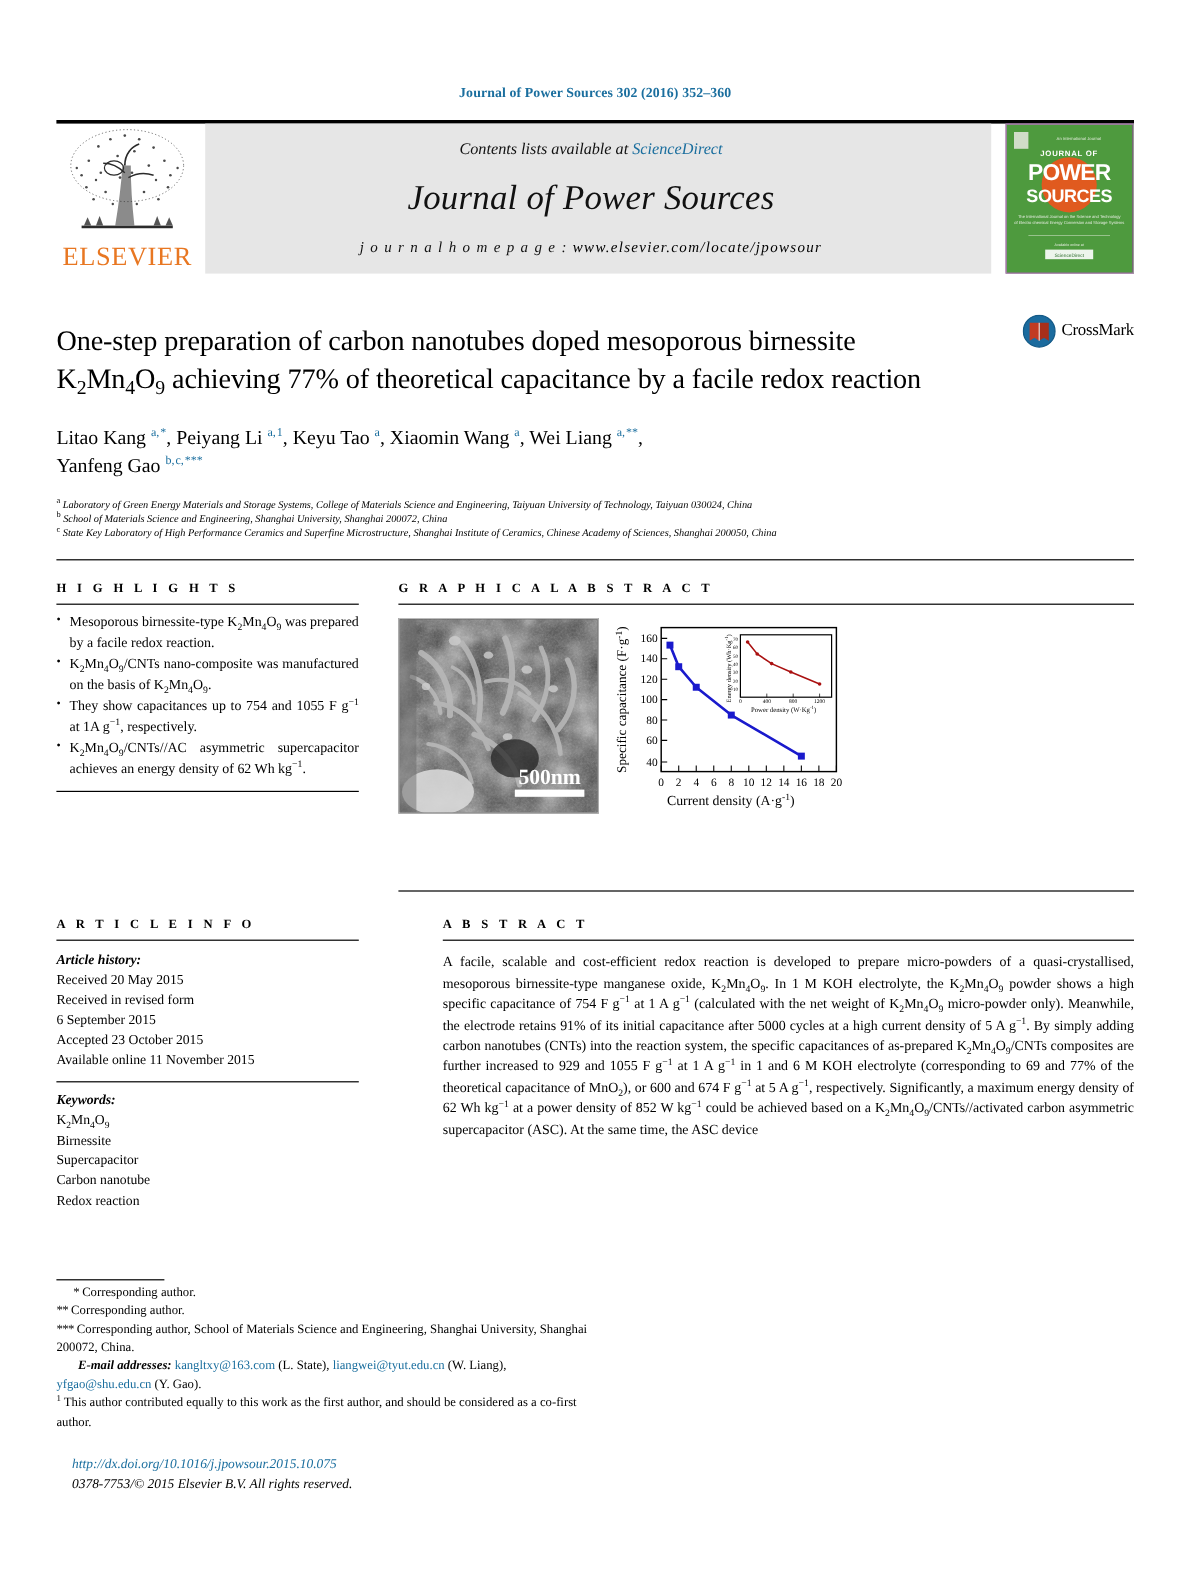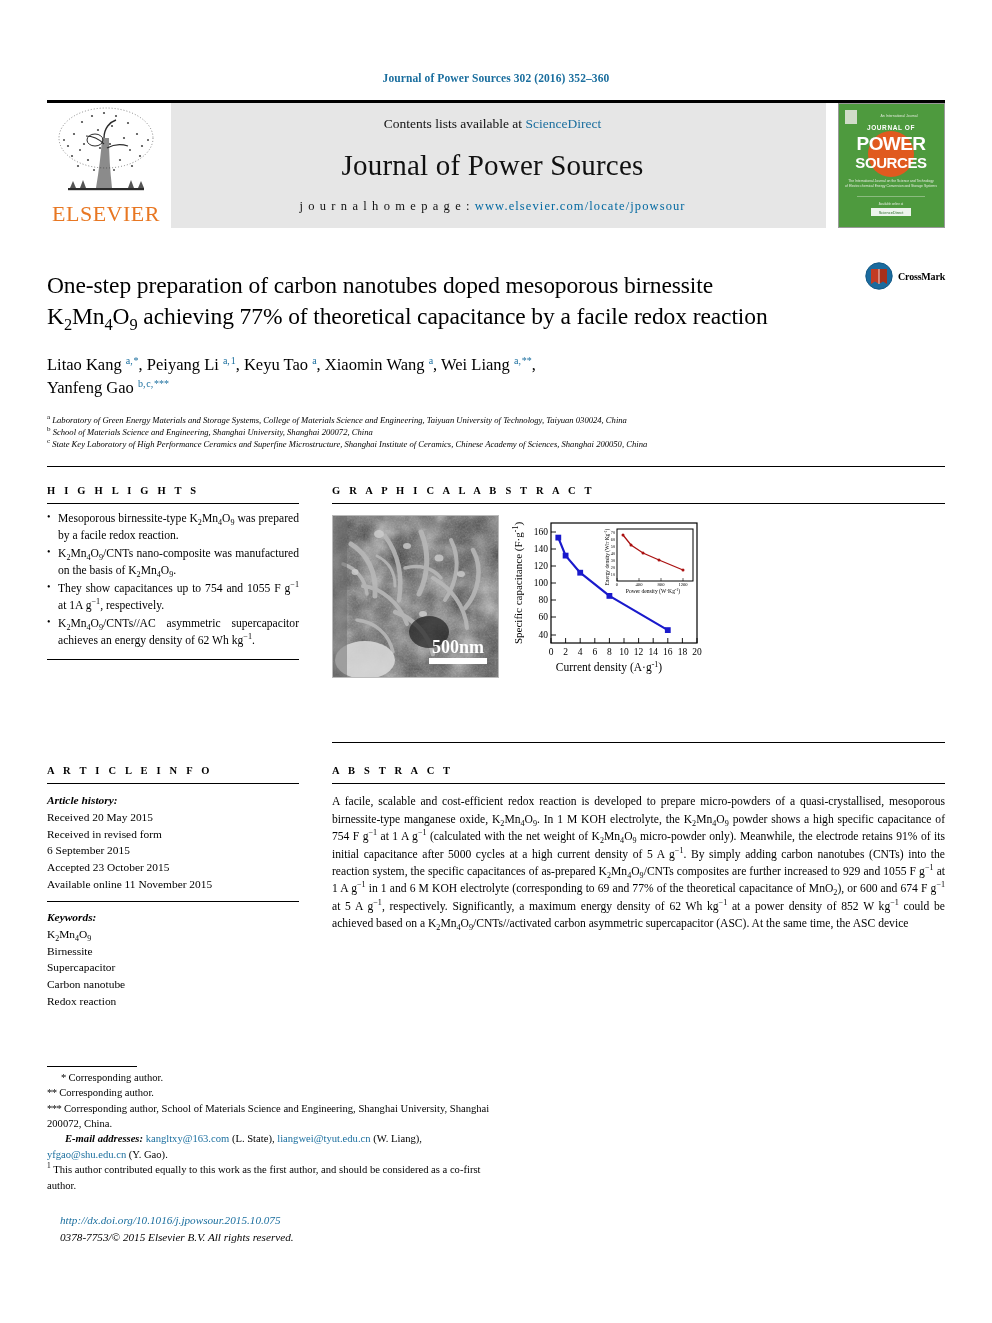--- a/index.html
+++ b/index.html
@@ -50,41 +50,42 @@
   }
   .masthead-center {
     flex:1 1 auto;
     background:#e6e6e6;
     margin:0 12px 0 6px;
     display:flex;
     flex-direction:column;
     justify-content:space-between;
     align-items:center;
     padding:13px 12px 14px 0;
+    font-style:italic;
   }
   .contents-line { font-size:13.5px; color:#111; }
   .contents-line .sd { color:#1a6e9e; }
   .journal-name { font-size:29px; letter-spacing:0.2px; color:#111; }
   .homepage-line { font-size:12.5px; letter-spacing:1.1px; color:#111; }
-  .homepage-line .url { color:#0369a1; letter-spacing:1.1px; }
+  .homepage-line .url { color:#000000; letter-spacing:1.1px; }
   .cover {
     width:107px; flex:0 0 107px;
     border:1px solid #999;
     background:#a21caf;
     position:relative;
     overflow:hidden;
   }
 
   
   .title-block { margin-top:42px; position:relative; }
   .crossmark {
     position:absolute; right:0; top:-8px;
     display:flex; align-items:center; gap:5px;
   }
-  .crossmark-text { font-size:10px; font-weight:bold; letter-spacing:-0.2px; }
+  .crossmark-text { font-size:14px; font-weight:normal; letter-spacing:-0.2px; }
   h1.title {
     font-size:23.5px;
     font-weight:normal;
     line-height:1.32;
     margin:0;
     width:760px;
     letter-spacing:-0.1px;
   }
   .authors {
     margin-top:21px;
@@ -472,21 +473,21 @@
               <text transform="translate(100,42) rotate(-90)" font-family="Liberation Serif, serif" font-size="5.4" text-anchor="middle" fill="#000">Energy density (Wh·Kg<tspan dy="-2" font-size="4">-1</tspan><tspan dy="2">)</tspan></text>
             </g>
           </svg>
         </div>
       </div>
 
       <div class="ga-bottom-rule"></div>
     </div>
   </div>
 
-  <div class="cols" style="margin-top:22px;">
+  <div class="cols" style="margin-top:22px;gap:37px;">
 
     <div class="col-left">
       <div class="sec-head">A R T I C L E   I N F O</div>
       <div class="sec-rule"></div>
       <div class="ai-body">
         <div class="lbl">Article history:</div>
         <div>Received 20 May 2015</div>
         <div>Received in revised form</div>
         <div>6 September 2015</div>
         <div>Accepted 23 October 2015</div>

